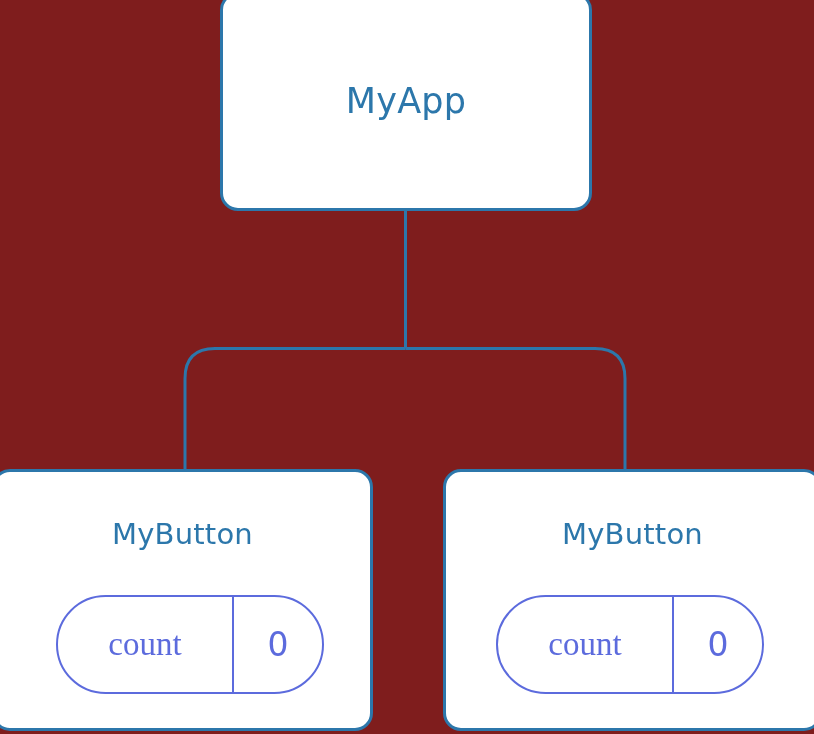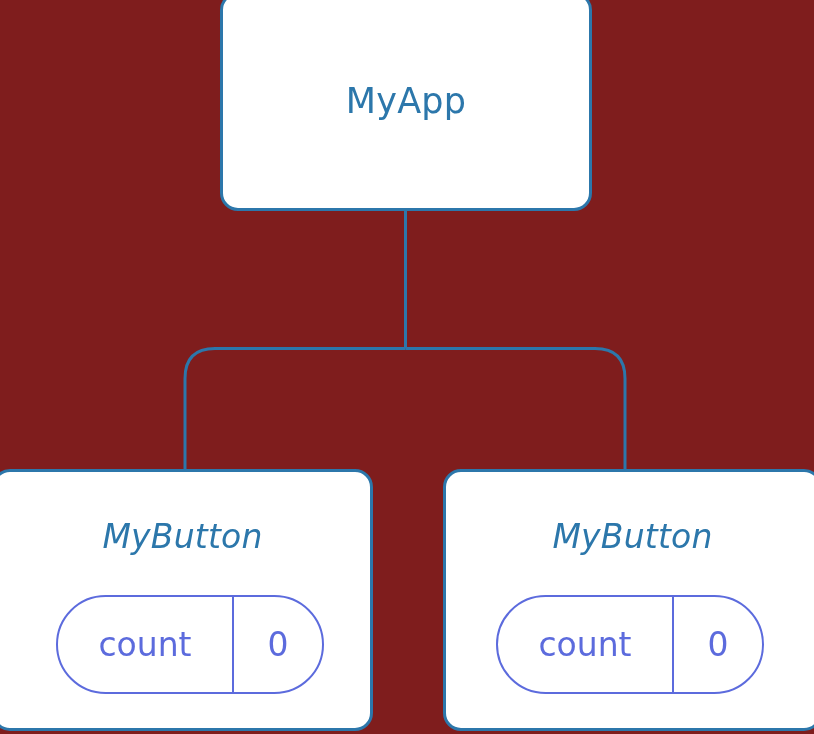--- a/index.html
+++ b/index.html
@@ -60,22 +60,21 @@
   }
   #node-child-0 {
     left: -8px;
     width: 381px;
   }
   #node-child-1 {
     left: 443px;
     width: 379px;
   }
   .node-child .node-title {
-    font-size: 33px;
-    font-style: italic;
+    font-size: 29px;
   }
   .state-pill {
     position: absolute;
     top: 123px;
     height: 99px;
     border: 2px solid #5c6bdd;
     border-radius: 52px;
     box-sizing: border-box;
     display: flex;
     align-items: stretch;
@@ -95,20 +94,21 @@
     display: flex;
     align-items: center;
     justify-content: center;
     color: #5c6bdd;
     font-size: 33px;
     line-height: 1;
     white-space: nowrap;
   }
   .pill-key {
     width: 174px;
+    font-family: Liberation Serif, serif;
   }
   .pill-divider {
     width: 2px;
     background: #5c6bdd;
     flex: 0 0 auto;
   }
   .pill-value {
     flex: 1 1 auto;
   }
 </style>

